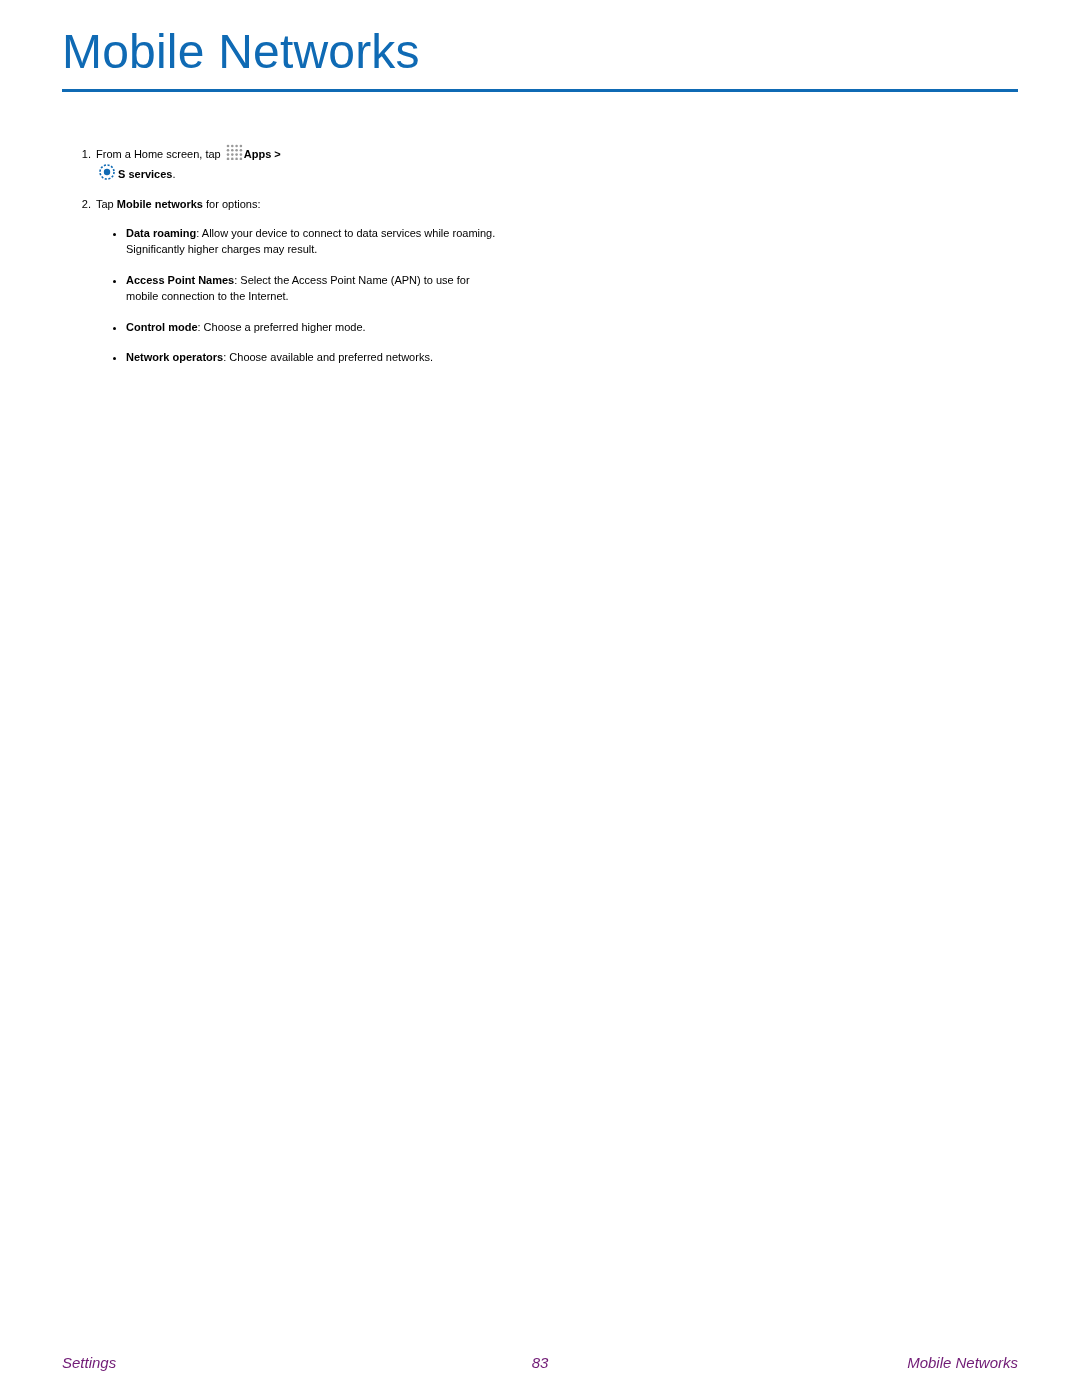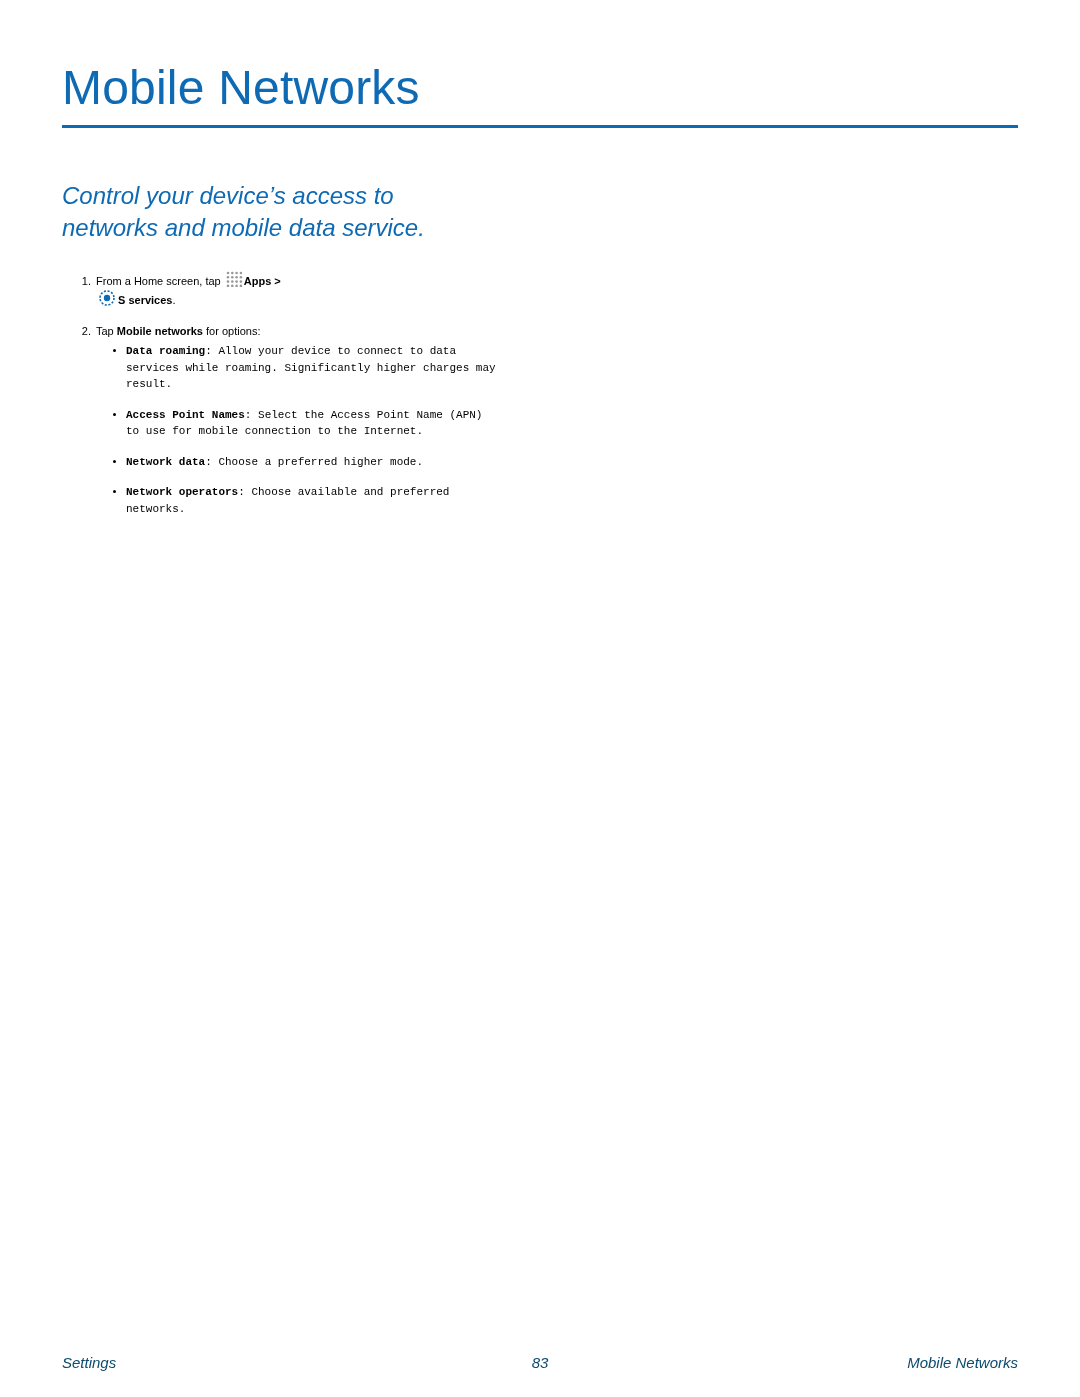--- a/index.html
+++ b/index.html
@@ -9,21 +9,21 @@
     height: 1397px;
     background: #ffffff;
     font-family: "Helvetica Neue", Helvetica, Arial, sans-serif;
     color: #000;
     position: relative;
   }
   .page {
     box-sizing: border-box;
     width: 1080px;
     height: 1397px;
-    padding: 60px 62px 0 62px;
+    padding: 24px 62px 0 62px;
     position: relative;
   }
   .title {
     font-size: 48px;
     font-weight: 400;
     color: #0f6ab4;
     margin: 0 0 10px 0;
     letter-spacing: 0.2px;
   }
   .rule {
@@ -49,23 +49,22 @@
     list-style: decimal;
     margin: 0 0 0 6px;
     padding-left: 26px;
   }
   ol.steps > li {
     margin-bottom: 14px;
     padding-left: 2px;
   }
   ul.bullets {
     list-style: disc;
-    margin: 4px 0 0 6px;
+    margin: 12px 0 0 6px;
     padding-left: 24px;
-    font-family: Liberation Mono, monospace;
   }
   ul.bullets > li {
     margin-bottom: 14px;
   }
   .b { font-weight: 700; }
   .icon-apps {
     display: inline-block;
     vertical-align: -2px;
     width: 17px; height: 16px;
     margin: 0 1px 0 2px;
@@ -78,35 +77,34 @@
   }
   .footer {
     position: absolute;
     left: 0; right: 0;
     bottom: 26px;
     display: flex;
     align-items: center;
     padding: 0 62px;
     font-size: 15px;
     font-style: italic;
-    color: #0c4a6e;
+    color: #701a75;
   }
   .footer .center { flex: 1; text-align: center; }
   .footer .left  { flex: 1; text-align: left; }
   .footer .right { flex: 1; text-align: right; }
 </style>
 </head>
 <body>
 
 <div class="page">
 
   <h1 class="title">Mobile Networks</h1>
   <hr class="rule">
 
-  <p class="intro">Control your device’s access to networks and mobile data service.</p>
 
   <div class="content">
     <ol class="steps">
       <li>
         <span>From a Home screen, tap </span>
         <span class="icon-apps">
           <svg viewBox="0 0 17 16" width="17" height="16">
             <g fill="#999">
               <circle cx="2" cy="2" r="1.3"></circle>
                 <circle cx="6.3" cy="2" r="1.3"></circle>
@@ -137,21 +135,21 @@
       <li>
         <span>Tap </span><span class="b">Mobile networks</span><span> for options:</span>
         <ul class="bullets">
           <li>
             <span class="b">Data roaming</span><span>: Allow your device to connect to data services while roaming. Significantly higher charges may result.</span>
           </li>
           <li>
             <span class="b">Access Point Names</span><span>: Select the Access Point Name (APN) to use for mobile connection to the Internet.</span>
           </li>
           <li>
-            <span class="b">Network data</span><span>: Choose a preferred higher mode.</span>
+            <span class="b">Control mode</span><span>: Choose a preferred higher mode.</span>
           </li>
           <li>
             <span class="b">Network operators</span><span>: Choose available and preferred networks.</span>
           </li>
         </ul>
       </li>
     </ol>
   </div>
 
   <div class="footer">

